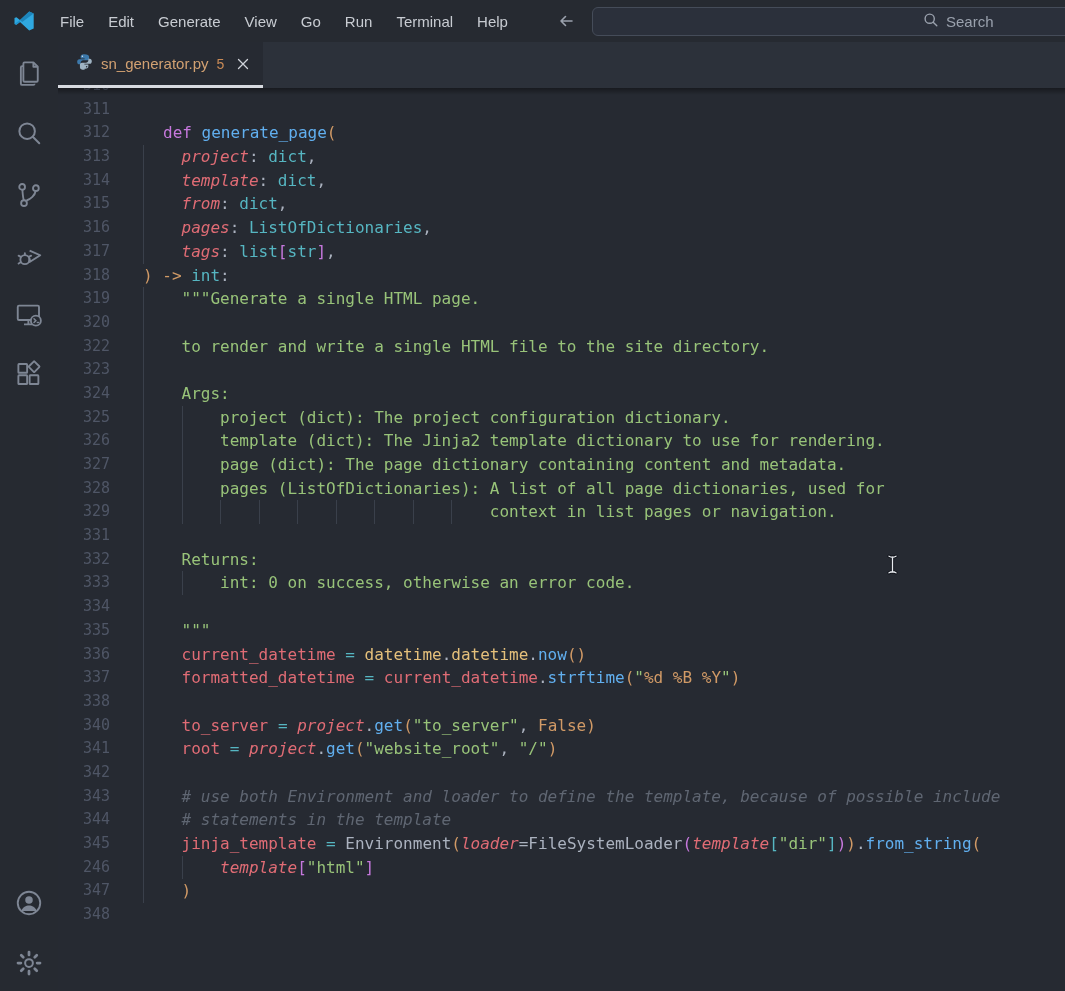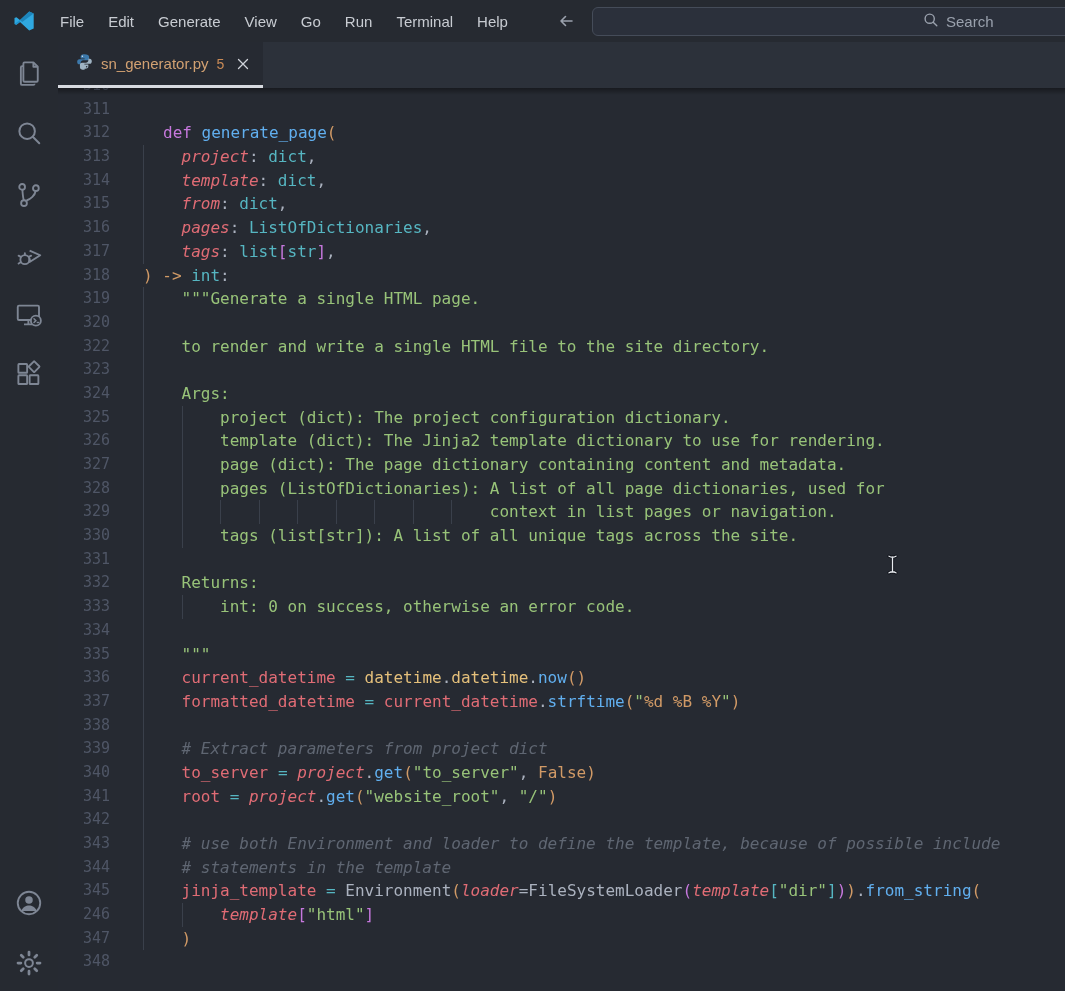--- a/index.html
+++ b/index.html
@@ -223,30 +223,28 @@
       <div class="line"><div class="guide" style="left: 85px;"></div><span class="ln">319</span><span class="codetext"><span class="tk w">    </span><span class="tk s">"""Generate a single HTML page.</span></span></div>
       <div class="line"><div class="guide" style="left: 85px;"></div><span class="ln">320</span><span class="codetext"></span></div>
       <div class="line"><div class="guide" style="left: 85px;"></div><span class="ln">322</span><span class="codetext"><span class="tk w">    </span><span class="tk s">to render and write a single HTML file to the site directory.</span></span></div>
       <div class="line"><div class="guide" style="left: 85px;"></div><span class="ln">323</span><span class="codetext"></span></div>
       <div class="line"><div class="guide" style="left: 85px;"></div><span class="ln">324</span><span class="codetext"><span class="tk w">    </span><span class="tk s">Args:</span></span></div>
       <div class="line"><div class="guide" style="left: 85px;"></div><div class="guide" style="left: 123.531px;"></div><span class="ln">325</span><span class="codetext"><span class="tk w">        </span><span class="tk s">project (dict): The project configuration dictionary.</span></span></div>
       <div class="line"><div class="guide" style="left: 85px;"></div><div class="guide" style="left: 123.531px;"></div><span class="ln">326</span><span class="codetext"><span class="tk w">        </span><span class="tk s">template (dict): The Jinja2 template dictionary to use for rendering.</span></span></div>
       <div class="line"><div class="guide" style="left: 85px;"></div><div class="guide" style="left: 123.531px;"></div><span class="ln">327</span><span class="codetext"><span class="tk w">        </span><span class="tk s">page (dict): The page dictionary containing content and metadata.</span></span></div>
       <div class="line"><div class="guide" style="left: 85px;"></div><div class="guide" style="left: 123.531px;"></div><span class="ln">328</span><span class="codetext"><span class="tk w">        </span><span class="tk s">pages (ListOfDictionaries): A list of all page dictionaries, used for</span></span></div>
       <div class="line"><div class="guide" style="left: 85px;"></div><div class="guide" style="left: 123.531px;"></div><div class="guide" style="left: 162.062px;"></div><div class="guide" style="left: 200.594px;"></div><div class="guide" style="left: 239.125px;"></div><div class="guide" style="left: 277.656px;"></div><div class="guide" style="left: 316.188px;"></div><div class="guide" style="left: 354.719px;"></div><div class="guide" style="left: 393.25px;"></div><span class="ln">329</span><span class="codetext"><span class="tk w">                                    </span><span class="tk s">context in list pages or navigation.</span></span></div>
-      <div class="line"><div class="guide" style="left: 85px;"></div><div class="guide" style="left: 123.531px;"></div><span class="ln">330</span><span class="codetext"><span class="tk w">        </span><span class="tk s">tags (list[str]): A list of all unique tags across the site.</span></span></div>
       <div class="line"><div class="guide" style="left: 85px;"></div><span class="ln">331</span><span class="codetext"></span></div>
       <div class="line"><div class="guide" style="left: 85px;"></div><span class="ln">332</span><span class="codetext"><span class="tk w">    </span><span class="tk s">Returns:</span></span></div>
       <div class="line"><div class="guide" style="left: 85px;"></div><div class="guide" style="left: 123.531px;"></div><span class="ln">333</span><span class="codetext"><span class="tk w">        </span><span class="tk s">int: 0 on success, otherwise an error code.</span></span></div>
       <div class="line"><div class="guide" style="left: 85px;"></div><span class="ln">334</span><span class="codetext"></span></div>
       <div class="line"><div class="guide" style="left: 85px;"></div><span class="ln">335</span><span class="codetext"><span class="tk w">    </span><span class="tk s">"""</span></span></div>
       <div class="line"><div class="guide" style="left: 85px;"></div><span class="ln">336</span><span class="codetext"><span class="tk w">    </span><span class="tk v">current_datetime</span><span class="tk w"> </span><span class="tk o">=</span><span class="tk w"> </span><span class="tk y">datetime</span><span class="tk w">.</span><span class="tk y">datetime</span><span class="tk w">.</span><span class="tk f">now</span><span class="tk b1">(</span><span class="tk b1">)</span></span></div>
       <div class="line"><div class="guide" style="left: 85px;"></div><span class="ln">337</span><span class="codetext"><span class="tk w">    </span><span class="tk v">formatted_datetime</span><span class="tk w"> </span><span class="tk o">=</span><span class="tk w"> </span><span class="tk v">current_datetime</span><span class="tk w">.</span><span class="tk f">strftime</span><span class="tk b1">(</span><span class="tk s">"</span><span class="tk fm">%d</span><span class="tk s"> </span><span class="tk fm">%B</span><span class="tk s"> </span><span class="tk fm">%Y</span><span class="tk s">"</span><span class="tk b1">)</span></span></div>
       <div class="line"><div class="guide" style="left: 85px;"></div><span class="ln">338</span><span class="codetext"></span></div>
-      <div class="line"><div class="guide" style="left: 85px;"></div><span class="ln">339</span><span class="codetext"><span class="tk w">    </span><span class="tk c"># Extract parameters from project dict</span></span></div>
       <div class="line"><div class="guide" style="left: 85px;"></div><span class="ln">340</span><span class="codetext"><span class="tk w">    </span><span class="tk v">to_server</span><span class="tk w"> </span><span class="tk o">=</span><span class="tk w"> </span><span class="tk p">project</span><span class="tk w">.</span><span class="tk f">get</span><span class="tk b1">(</span><span class="tk s">"to_server"</span><span class="tk w">, </span><span class="tk n">False</span><span class="tk b1">)</span></span></div>
       <div class="line"><div class="guide" style="left: 85px;"></div><span class="ln">341</span><span class="codetext"><span class="tk w">    </span><span class="tk v">root</span><span class="tk w"> </span><span class="tk o">=</span><span class="tk w"> </span><span class="tk p">project</span><span class="tk w">.</span><span class="tk f">get</span><span class="tk b1">(</span><span class="tk s">"website_root"</span><span class="tk w">, </span><span class="tk s">"/"</span><span class="tk b1">)</span></span></div>
       <div class="line"><div class="guide" style="left: 85px;"></div><span class="ln">342</span><span class="codetext"></span></div>
       <div class="line"><div class="guide" style="left: 85px;"></div><span class="ln">343</span><span class="codetext"><span class="tk w">    </span><span class="tk c"># use both Environment and loader to define the template, because of possible include</span></span></div>
       <div class="line"><div class="guide" style="left: 85px;"></div><span class="ln">344</span><span class="codetext"><span class="tk w">    </span><span class="tk c"># statements in the template</span></span></div>
       <div class="line"><div class="guide" style="left: 85px;"></div><span class="ln">345</span><span class="codetext"><span class="tk w">    </span><span class="tk v">jinja_template</span><span class="tk w"> </span><span class="tk o">=</span><span class="tk w"> </span><span class="tk w">Environment</span><span class="tk b1">(</span><span class="tk p">loader</span><span class="tk w">=</span><span class="tk w">FileSystemLoader</span><span class="tk b2">(</span><span class="tk p">template</span><span class="tk b3">[</span><span class="tk s">"dir"</span><span class="tk b3">]</span><span class="tk b2">)</span><span class="tk b1">)</span><span class="tk w">.</span><span class="tk f">from_string</span><span class="tk b1">(</span></span></div>
       <div class="line"><div class="guide" style="left: 85px;"></div><div class="guide" style="left: 123.531px;"></div><span class="ln">246</span><span class="codetext"><span class="tk w">        </span><span class="tk p">template</span><span class="tk b2">[</span><span class="tk s">"html"</span><span class="tk b2">]</span></span></div>
       <div class="line"><div class="guide" style="left: 85px;"></div><span class="ln">347</span><span class="codetext"><span class="tk w">    </span><span class="tk b1">)</span></span></div>
       <div class="line"><span class="ln">348</span><span class="codetext"></span></div>
     </div>

